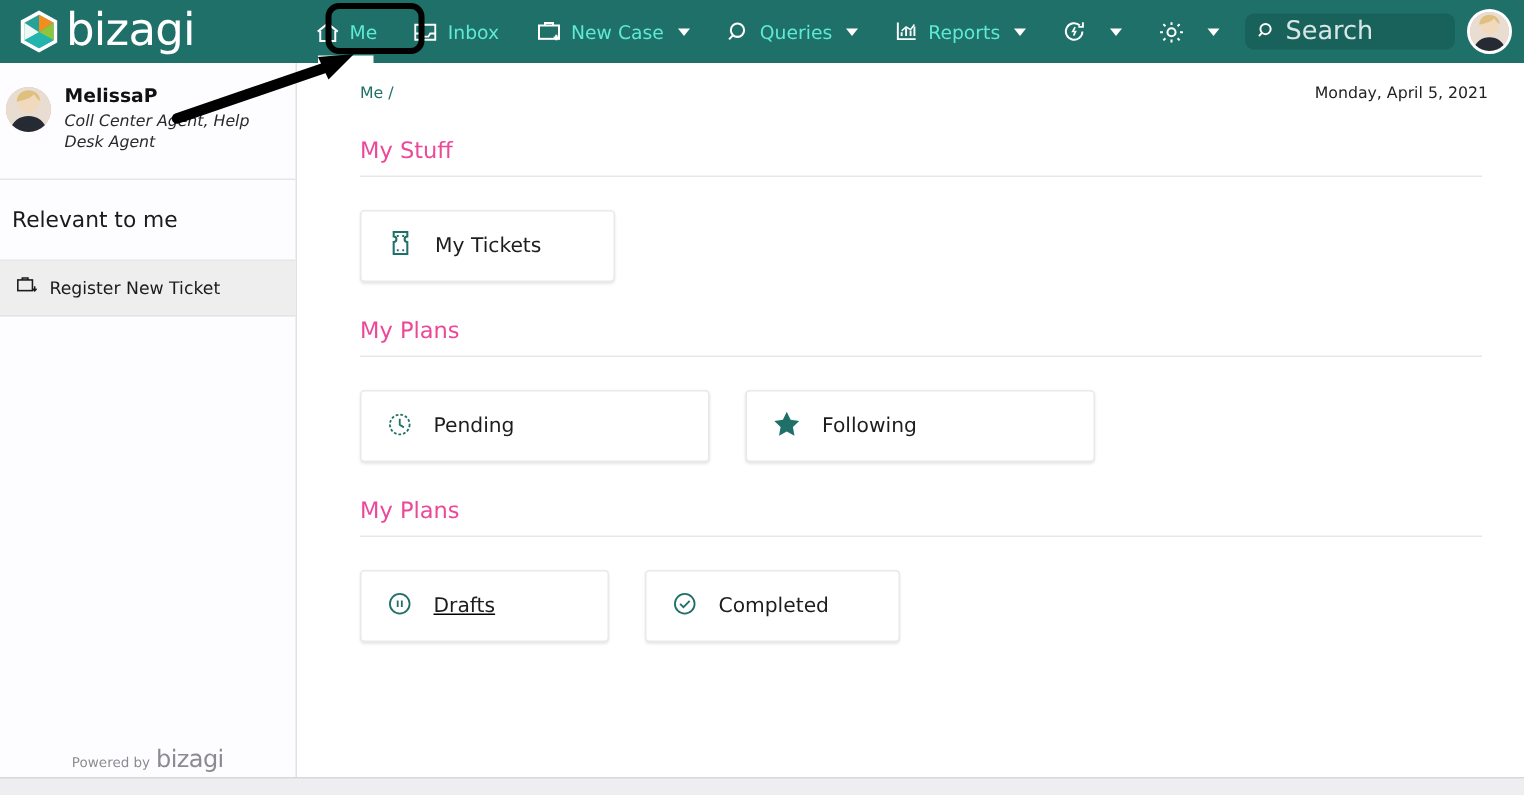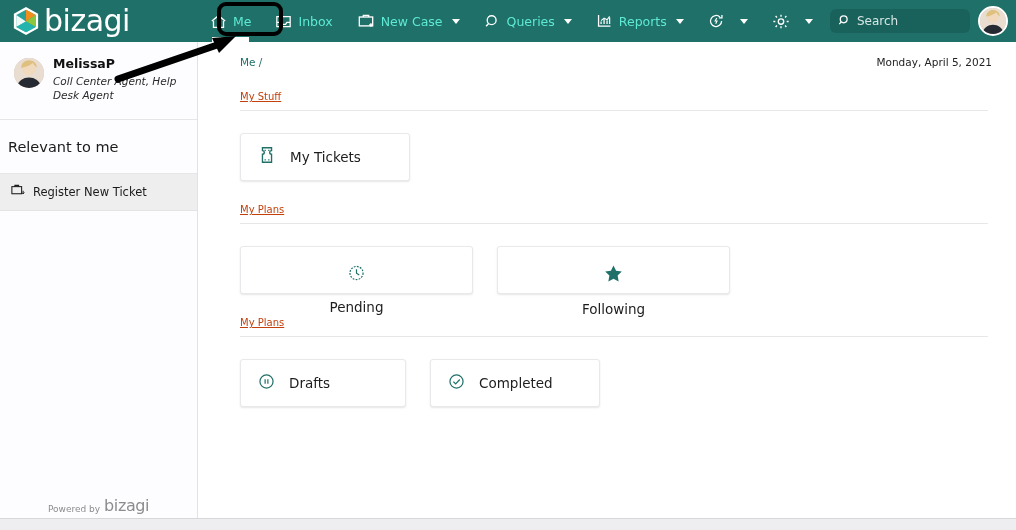--- a/index.html
+++ b/index.html
@@ -49,34 +49,34 @@
   }
 
   .nav-right {
     position:absolute; right:8px; top:0; height:42px;
     display:flex; align-items:center; gap:8px;
   }
   .searchbox {
     width:140px; height:24px; background:#19625c; border-radius:6px;
     display:flex; align-items:center; gap:6px; padding:0 8px;
   }
-  .searchbox .ph { color:#d7e7e5; font-size:12px; }
+  .searchbox .ph { color:#d7e7e5; font-size:17px; }
   .avatar {
     width:30px; height:30px; border-radius:50%; overflow:hidden;
     border:2px solid #ffffff; background:#d9c6b5; flex:none;
   }
 
   
   .sidebar {
     position:absolute; left:0; top:42px; width:198px; height:488px;
     background:#fdfcfe; border-right:1px solid #e2e2e4;
   }
   .user-card {
     display:flex; align-items:flex-start; gap:9px;
-    padding:14px 10px 13px 14px;
+    padding:14px 10px 13px 4px;
     border-bottom:1px solid #e6e6e8;
     min-height:78px;
   }
   .user-ava {
     width:30px;height:30px;border-radius:50%;overflow:hidden;flex:none;
     background:#cdb9a8; margin-top:2px;
   }
   .user-name { font-size:12.5px; color:#111; font-weight:700; line-height:1.2; }
   .user-role {
     font-size:10.5px; color:#2a2a2a; font-style:italic; line-height:1.35; margin-top:3px;
@@ -107,34 +107,34 @@
   }
   .crumbrow {
     display:flex; align-items:center; justify-content:space-between;
     padding:14px 24px 0 41px;
   }
   .crumb { font-size:10.5px; color:#1f7069; cursor:pointer; }
   .datetxt { font-size:10.5px; color:#232323; }
 
   .section { padding:0 28px 0 41px; }
   .sec-title {
-    font-size:10px; color:#c2410c; padding-top:23px; padding-bottom:8px;text-decoration:underline;
+    font-size:15px; color:#ec4899; padding-top:23px; padding-bottom:8px;
   }
   .sec-rule { height:1px; background:#e7e7e9; }
   .cards { display:flex; gap:24px; padding-top:22px; }
   .card {
     background:#ffffff; border:1px solid #e9e9eb; border-radius:3px;
     box-shadow:0 1px 2px rgba(0,0,0,0.10);
     height:48px; display:flex; align-items:center; gap:13px;
     padding:16px 16px; cursor:pointer;
   }
   .card .lbl { font-size:13.5px; color:#1d1d1d; }
   .w170 { width:170px; }
-  .w233 { width:233px;flex-direction:column; }
-  .w166 { width:166px; }
+  .w233 { width:233px; }
+  .w166 { width:166px;text-decoration:underline; }
   .w173 { width:173px; }
 
   .bottombar {
     position:absolute; left:0; bottom:0; width:1016px; height:12px;
     background:#eeeef0; border-top:1px solid #d7d7da;
   }
 
   .arrow { position:absolute; left:0; top:0; width:1016px; height:530px; pointer-events:none; z-index:7; }
 </style>
 </head>

